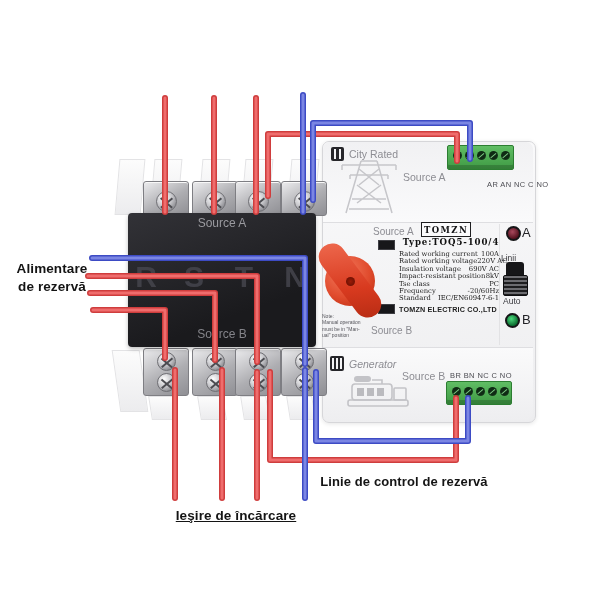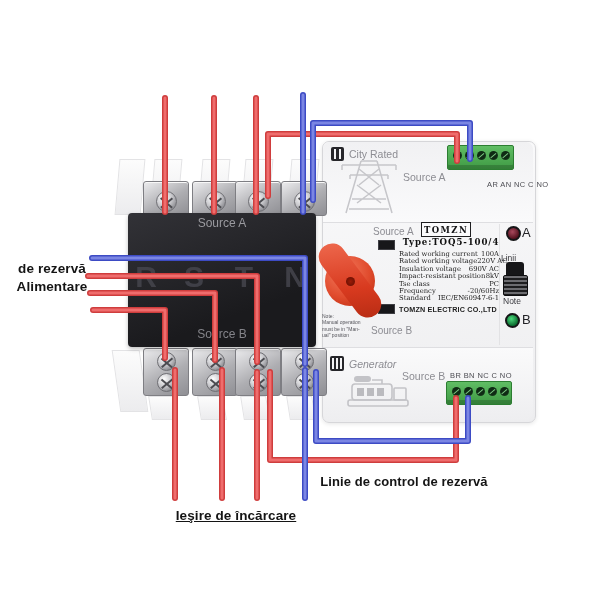--- a/index.html
+++ b/index.html
@@ -211,21 +211,21 @@
     <div class="base"></div>
     <div class="lever"></div>
     <div class="dot"></div>
   </div>
 
   <div class="led" style="left:506px;top:226px;background:radial-gradient(circle at 40% 35%,#a8485c,#55121f 70%);"></div>
   <div class="ledlabel" style="left:522px;top:225px;">A</div>
   <div class="swlabel" style="left:501px;top:253px;">Linii</div>
   <div class="swtrack"></div>
   <div class="swslider"></div>
-  <div class="swlabel" style="left:503px;top:296px;">Note</div>
+  <div class="swlabel" style="left:503px;top:296px;">Auto</div>
   <div class="led" style="left:505px;top:313px;background:radial-gradient(circle at 40% 35%,#4cd97c,#0c6e31 70%);"></div>
   <div class="ledlabel" style="left:522px;top:312px;">B</div>
 
   <div class="badge" style="left:330px;top:356px;width:14px;height:15px;">
       <i style="left:2px;"></i>
       <i style="left:6px;"></i>
       <i style="left:10px;"></i>
     </div>
   <div class="small-gray" style="left:349px;top:358px;font-style:italic;">Generator</div>
   <svg class="devicon" style="left:346px;top:372px;" width="64" height="36" viewBox="0 0 64 36">
@@ -329,19 +329,19 @@
         <use href="#pw-ctl-a-blue" class="wout b"></use>
         <use href="#pw-ctl-a-blue" class="win b"></use>
       </g>
     <g>
         <use href="#pw-ctl-b-blue" class="wout b"></use>
         <use href="#pw-ctl-b-blue" class="win b"></use>
       </g>
   </svg>
 
   <div class="lbl" style="left:6px;top:260px;width:92px;line-height:17.5px;">
+    <span>Alimentare</span>
     <span>de rezervă</span>
-    <span>Alimentare</span>
   </div>
   <div class="lbl" style="left:174px;top:508px;width:124px;text-decoration:underline;">Ieşire de încărcare</div>
   <div class="lbl" style="left:314px;top:474px;width:180px;font-size:13px;text-align:center;">Linie de control de rezervă</div>
 
 </div>
 
 </body></html>

